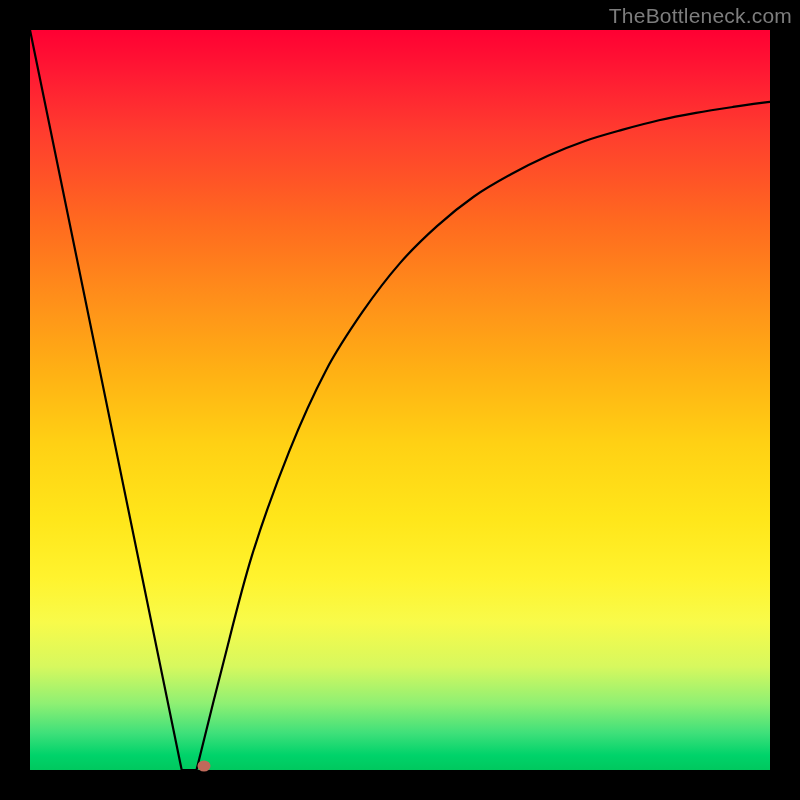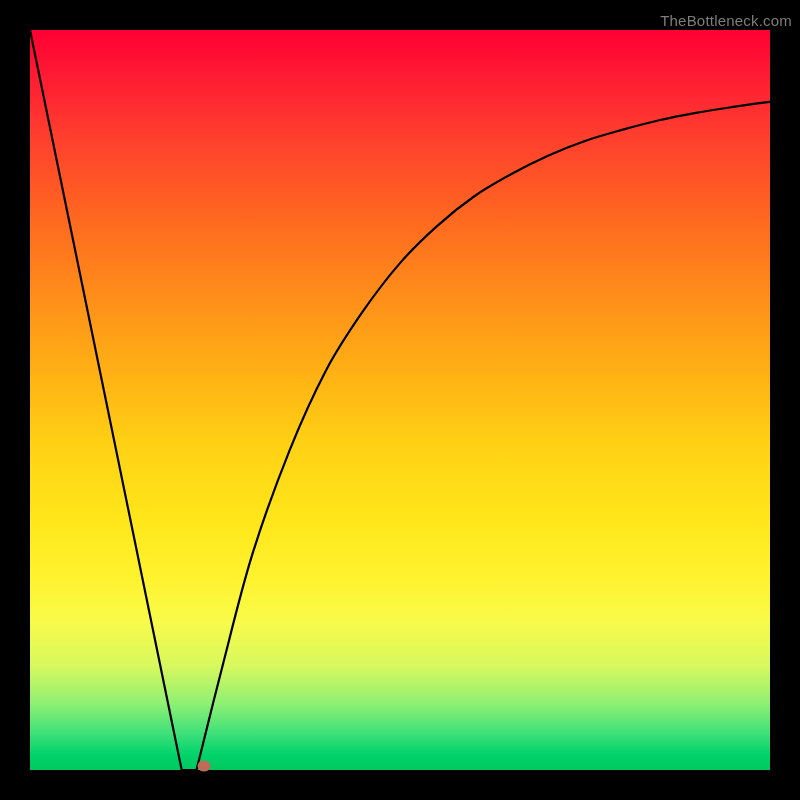--- a/index.html
+++ b/index.html
@@ -50,24 +50,24 @@
   .marker {
     position: absolute;
     width: 13px;
     height: 11px;
     border-radius: 50%;
     background: #c06a5a;
     transform: translate(-50%, -50%);
   }
   .watermark {
     position: absolute;
-    top: 12px;
+    top: 4px;
     right: 8px;
     color: #7d7d7d;
-    font-size: 15px;
+    font-size: 21px;
     letter-spacing: 0.2px;
     user-select: none;
   }
 </style>
 </head>
 <body>
 
 <div class="frame">
   <div class="plot-area">
     <svg class="curve" viewBox="0 0 740 740" preserveAspectRatio="none">

